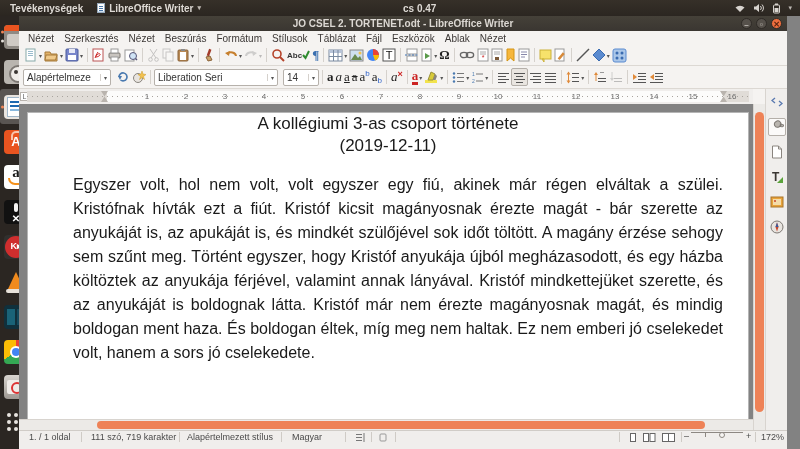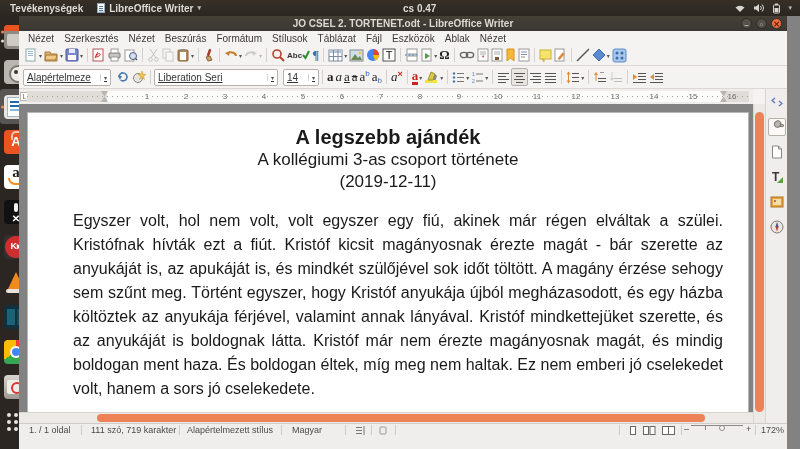--- a/index.html
+++ b/index.html
@@ -72,21 +72,21 @@
   #menubar .mi{padding:0 5px;}
 
   .toolbar{display:flex;align-items:center;background:#f5f3f1;border-bottom:1px solid #dcd8d3;padding-left:4px;}
   #tb1{height:21px;}
   #tb2{height:23px;}
   .sep{width:1px;height:14px;background:#d5d1cc;margin:0 3px;flex:none;}
   .tbtn{display:flex;align-items:center;height:18px;padding:0 1px;flex:none;text-align:center;}
   .tbtn.disabled{opacity:.35;}
   .dd::after{content:"▾";font-size:6px;color:#555;margin-left:1px;}
   .tbtn svg{display:block;}
-  .combo{display:flex;align-items:center;background:#fff;border:1px solid #b6b1ab;border-radius:2px;height:17px;font-size:10px;color:#333;padding:0 3px;flex:none;text-decoration:underline;}
+  .combo{display:flex;align-items:center;background:#fff;border:1px solid #b6b1ab;border-radius:2px;height:17px;font-size:10px;color:#333;padding:0 3px;flex:none;}
   .combo .arr{margin-left:4px;border-left:1px solid #d5d1cc;padding-left:3px;font-size:6px;color:#555;}
   .lg{font-family:"Liberation Serif",serif;font-size:13px;color:#222;line-height:14px;}
   .active-btn{border:1px solid #b4afa9;background:#e9e5e0;border-radius:2px;}
 
   
   #main{flex:1;display:flex;min-height:0;}
   #leftcol{width:734px;display:flex;flex-direction:column;}
   #ruler{height:15px;background:#f0eeec;position:relative;font-size:8px;color:#6b6b6b;}
   .ruler-base{position:absolute;left:8px;top:2px;width:722px;height:11px;background:#e0dcd7;}
   .ruler-active{position:absolute;left:88px;top:2px;width:617px;height:11px;background:#fcfcfb;}
@@ -109,21 +109,21 @@
   #hscroll{height:11px;background:#eceae7;border-top:1px solid #d8d4cf;position:relative;}
   #hthumb{position:absolute;left:78px;top:1px;width:608px;height:8px;background:#ee8257;border-radius:4px;}
 
   
   #tabstrip{width:22px;background:#f0eeec;border-left:1px solid #d8d4cf;display:flex;flex-direction:column;align-items:center;padding-top:4px;gap:7px;}
   .stab{width:18px;height:18px;display:flex;align-items:center;justify-content:center;color:#777;}
   .stab.sel{border:1px solid #b4afa9;background:#fbfaf9;border-radius:2px;}
   .stab svg{display:block;}
 
   
-  #statusbar{height:26px;background:#f0eeec;border-top:1px solid #d0ccc7;font-size:9px;color:#4a4a4a;position:relative;}
+  #statusbar{height:19px;background:#f0eeec;border-top:1px solid #d0ccc7;font-size:9px;color:#4a4a4a;position:relative;}
   #statusbar span{position:absolute;top:1px;}
   .ssep{position:absolute;top:1px;width:1px;height:10px;background:#cfcbc6;}
   .zoomline{position:absolute;top:6px;left:672px;width:52px;height:1px;background:#8d8883;}
   .zoomhandle{position:absolute;top:3px;left:700px;width:6px;height:6px;border:1px solid #8d8883;background:#f7f5f3;border-radius:50%;}
   .zoomnotch{position:absolute;top:4px;left:686px;width:1px;height:5px;background:#8d8883;}
 </style>
 </head>
 <body>
 
 <div id="screen">
@@ -604,21 +604,20 @@
           <span class="rnum" style="left:518px">11</span>
           <span class="rnum" style="left:557px">12</span>
           <span class="rnum" style="left:596px">13</span>
           <span class="rnum" style="left:635px">14</span>
           <span class="rnum" style="left:674px">15</span>
           <span class="rnum" style="left:713px">16</span>
         </div>
 
         <div id="docarea">
           <div id="page">
-            <div id="doc-title">A legszebb ajándék</div>
             <div id="doc-subtitle">A kollégiumi 3-as csoport története</div>
             <div id="doc-date">(2019-12-11)</div>
             <div id="doc-body">Egyszer volt, hol nem volt, volt egyszer egy fiú, akinek már régen elváltak a szülei. Kristófnak hívták ezt a fiút. Kristóf kicsit magányosnak érezte magát - bár szerette az anyukáját is, az apukáját is, és mindkét szülőjével sok időt töltött. A magány érzése sehogy sem szűnt meg. Történt egyszer, hogy Kristóf anyukája újból megházasodott, és egy házba költöztek az anyukája férjével, valamint annak lányával. Kristóf mindkettejüket szerette, és az anyukáját is boldognak látta. Kristóf már nem érezte magányosnak magát, és mindig boldogan ment haza. És boldogan éltek, míg meg nem haltak. Ez nem emberi jó cselekedet volt, hanem a sors jó cselekedete.</div>
           </div>
         </div>
 
         <div id="hscroll">
           <div id="hthumb"></div>
         </div>
       </div>

